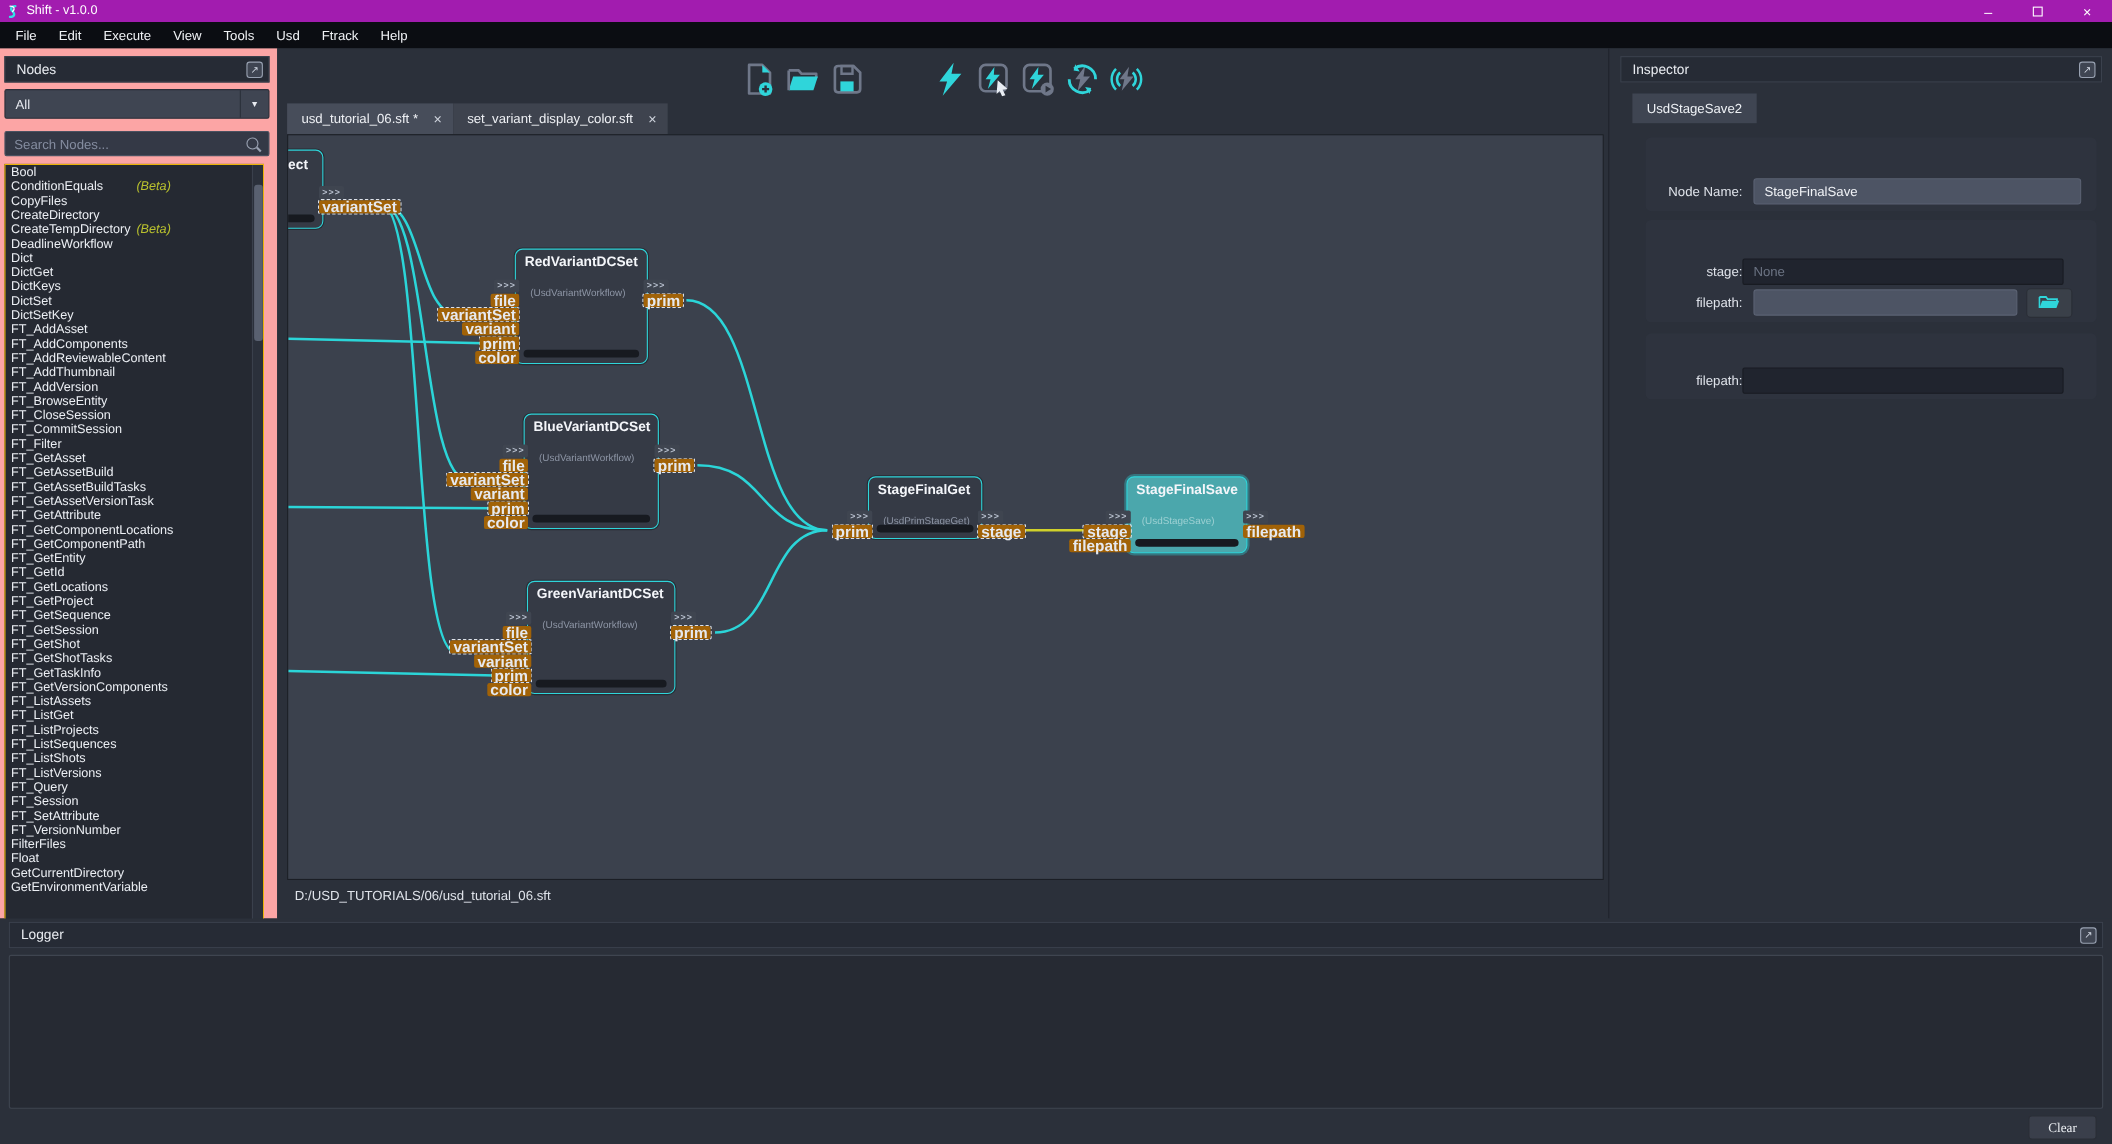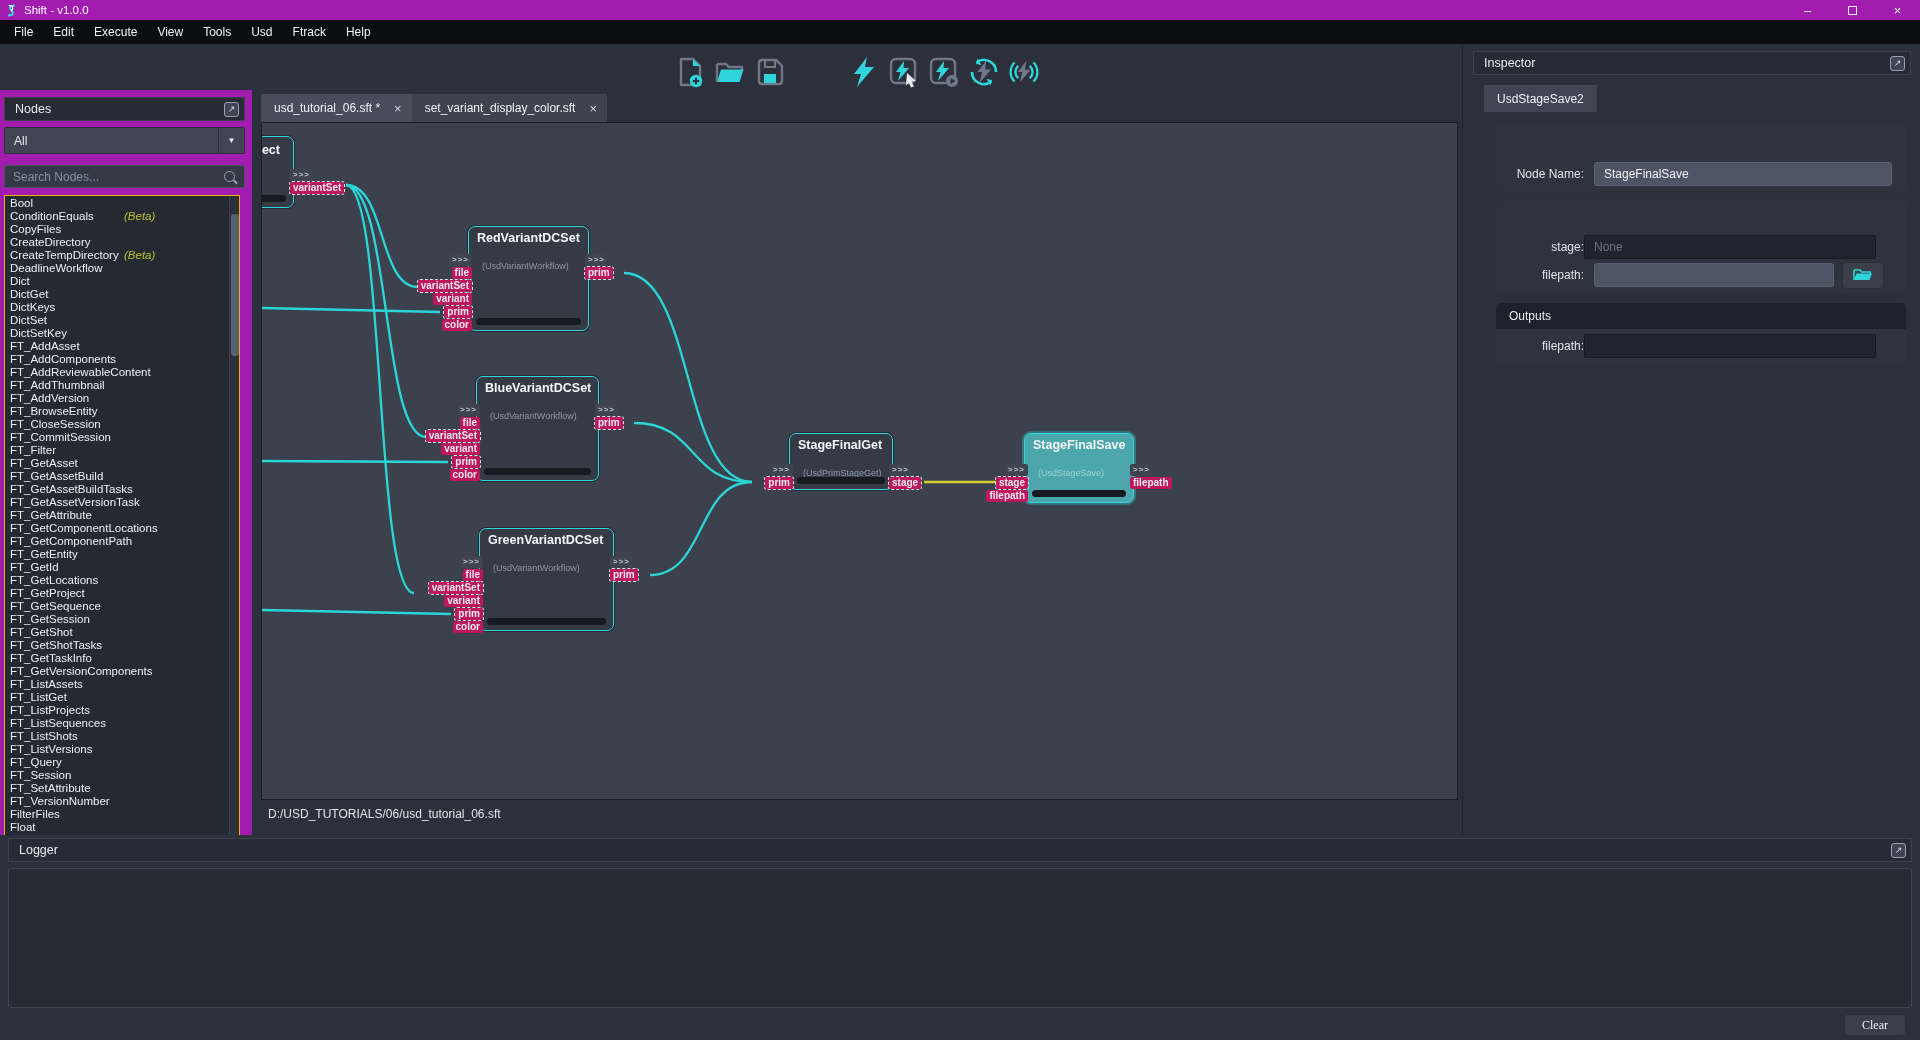--- a/index.html
+++ b/index.html
@@ -22,21 +22,21 @@
   .menu-item { font-size:12px; color:#f0f2f5; padding:0 10px; line-height:24px; }
 
   
   .panel-header { position:absolute; height:24px; background:#262b35; border:1px solid #3b414d;
                   display:flex; align-items:center; font-size:12.5px; color:#e8ebf0; padding-left:10px; }
   .float-icon { margin-left:auto; margin-right:5px; width:15px; height:15px; background:#3f4552;
                 border:1px solid #99a2b2; border-radius:3px; color:#d5dbe6; font-size:9px;
                 display:flex; align-items:center; justify-content:center; }
 
   
-  .left-panel { position:absolute; left:0; top:44px; width:252px; height:791px; background:#a21caf;margin-top:46px; }
+  .left-panel { position:absolute; left:0; top:44px; width:252px; height:791px; background:#fca5a5; }
   .left-panel .panel-header { left:4px; top:7px; width:241px; }
   .filter-dd { position:absolute; left:4px; top:37px; width:241px; height:27px; background:#3f4552;
                border:1px solid #2a2e38; border-radius:2px; display:flex; align-items:center;
                font-size:12px; padding-left:9px; }
   .filter-dd .dd-arrow { margin-left:auto; width:26px; height:100%; border-left:1px solid #2b303a;
                display:flex; align-items:center; justify-content:center; font-size:8px; color:#e8ebf0; }
   .search-box { position:absolute; left:4px; top:75px; width:241px; height:23px; background:#343946;
                border:1px solid #4a5160; border-radius:2px; display:flex; align-items:center; }
   .search-box input { flex:1; background:transparent; border:none; outline:none; color:#dfe3ea;
                font-size:12px; padding-left:8px; font-family:"Liberation Sans",sans-serif; }
@@ -70,22 +70,22 @@
                   border:1px solid #1b1e25; overflow:hidden; }
   .wires-svg { position:absolute; left:0; top:0; z-index:1; }
   .gnode { position:absolute; z-index:2; background:#353a45; border:1.5px solid #2fd5da; border-radius:7px;
            box-shadow:0 0 0 1px rgba(10,12,16,.4); }
   .gnode.selected { background:#4ba7ac; box-shadow:0 0 0 2px rgba(47,213,218,.35); }
   .gnode-title { font-size:12.5px; font-weight:bold; color:#f4f6fa; padding:4px 8px 0 8px; white-space:nowrap; }
   .gnode.clipped .gnode-title { text-align:right; padding-right:13px; padding-top:6px; }
   .gnode-sub { font-size:9px; color:#8d95a5; padding:0 13px; white-space:nowrap;margin-top:16px; }
   .gnode.selected .gnode-sub { color:rgba(235,250,250,.5); }
   .gnode-footer { position:absolute; left:7px; right:7px; bottom:5px; height:7px; background:#171a20; border-radius:3.5px; }
-  .port { position:absolute; height:12px; line-height:12px; background:#be185d; color:#e6e9ef;
-          font-size:10px; font-weight:bold; padding:0 3px; border-radius:2px; white-space:nowrap; z-index:3; }
+  .port { position:absolute; height:12px; line-height:12px; background:#a16207; color:#e6e9ef;
+          font-size:14px; font-weight:bold; padding:0 3px; border-radius:2px; white-space:nowrap; z-index:3; }
   .port.dashed { outline:1px dashed #dde2ea; }
   .port.arrows { color:#b9c1cf; font-size:8px; letter-spacing:1px; background:#3f4550; }
   .port.pleft  { right:calc(100% - 3px); }
   .port.pright { left:calc(100% - 3px); }
   .status-path { position:absolute; left:16px; top:763px; font-size:12px; color:#dfe3ea; }
 
   
   .inspector { position:absolute; left:1462px; top:44px; width:458px; height:791px; background:#2b303a;
                border-left:1px solid #20242c; }
   .inspector .panel-header { left:10px; top:7px; width:438px; }
@@ -398,21 +398,20 @@
         <svg viewBox="0 0 20 14" width="20" height="14">
           <path d="M1 2 H7 L8.5 4 H17 V6" fill="none" stroke="#2fd5da" stroke-width="1.6"></path>
           <path d="M1 12 L3.5 5.5 H19 L16.5 12 Z" fill="#2fd5da"></path>
           <path d="M1 2 V12" stroke="#2fd5da" stroke-width="1.6"></path>
         </svg>
       </span>
     </div>
   </div>
 
   <div class="group" style="top:259px; height:60px;">
-    <div class="group-header">Outputs</div>
     <div class="g-row" style="top:30px;">
       <span class="g-label">filepath:</span>
       <div class="g-field-ro" style="width:292px;"></div>
     </div>
   </div>
 </div>
 
 <div class="logger">
   <div class="panel-header">
     <span>Logger</span>

